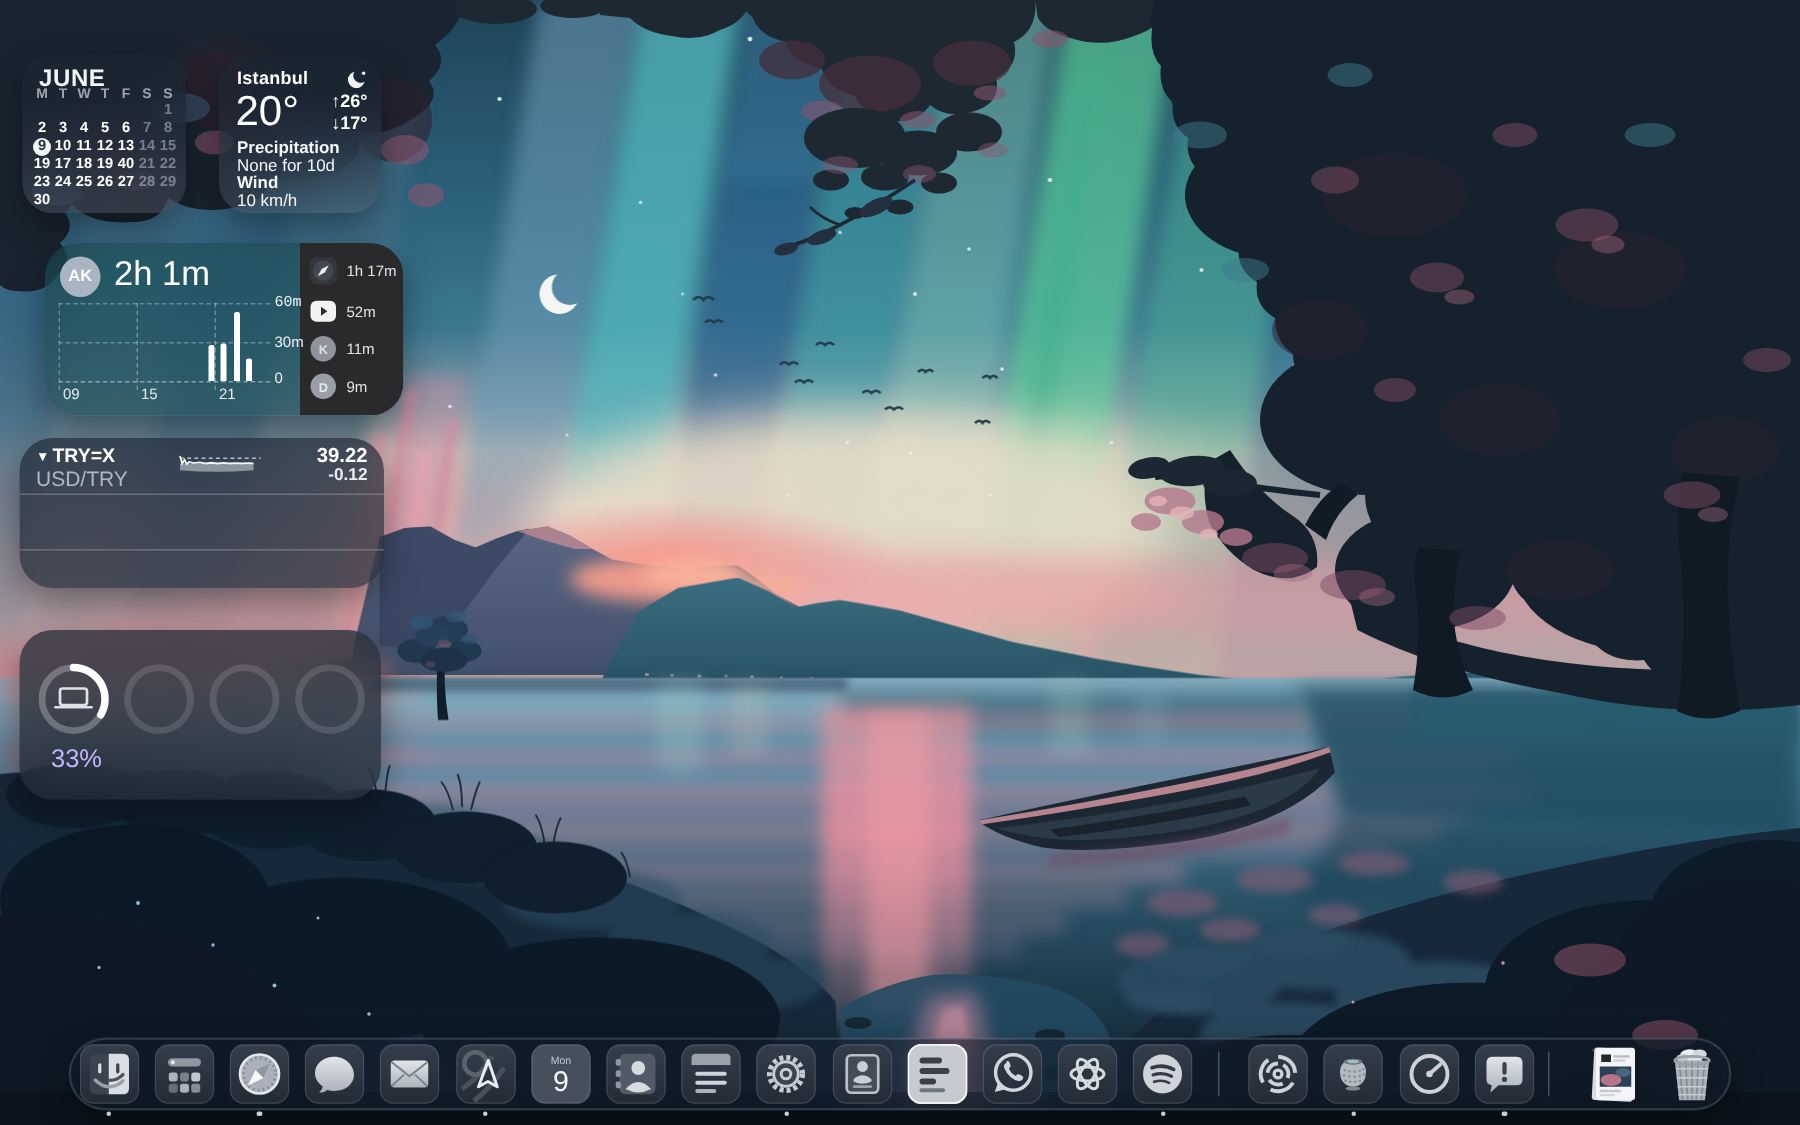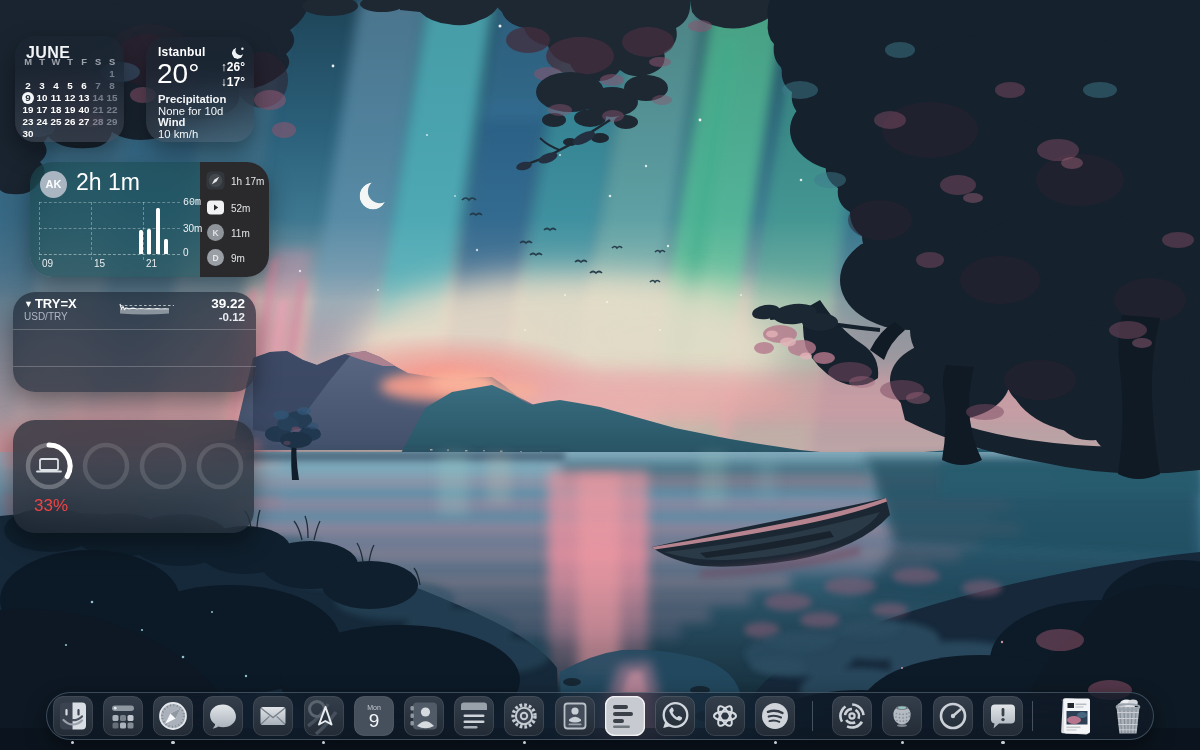--- a/index.html
+++ b/index.html
@@ -46,29 +46,29 @@
   #w-st .xlab{position:absolute;top:96px;font-size:10px;color:#e8ecef;}
   #w-st .strow{position:absolute;left:176px;width:63px;height:14px;font-size:10px;color:#e2e5e8;}
   #w-st .strow .lbl{position:absolute;left:25px;top:1.5px;font-size:10px;}
   #w-st .sic{position:absolute;left:0;top:-3px;width:19px;height:19px;}
   
   #w-sk{left:13px;top:292px;width:243px;height:100px;border-radius:22px;color:#fff;
     background:rgba(14,26,40,0.62);backdrop-filter:blur(22px) saturate(1.1);}
   .skrow{position:absolute;left:0;width:243px;height:37px;}
   .skrow .tick{position:absolute;left:11px;top:4px;font-size:13px;font-weight:bold;}
   .skrow .tick .arr{font-size:9px;vertical-align:1px;margin-right:2px;}
-  .skrow .sub{position:absolute;left:11px;top:19px;font-size:10px;color:#aeb9c4;}
+  .skrow .sub{position:absolute;left:11px;top:19px;font-size:14px;color:#aeb9c4;}
   .skrow .price{position:absolute;right:11px;top:4px;font-size:13.5px;font-weight:bold;text-align:right;}
   .skrow .chg{position:absolute;right:11px;top:19px;font-size:11.5px;font-weight:bold;color:#e8ecf0;text-align:right;}
   .skrow .spark{position:absolute;left:105px;top:7px;}
   .skdiv{position:absolute;left:0;width:243px;height:0;border-top:1px solid rgba(255,255,255,0.22);}
   
   #w-bat{left:13px;top:420px;width:241px;height:113px;border-radius:22px;
     background:rgba(30,40,50,0.72);backdrop-filter:blur(22px) saturate(1.1);}
-  #w-bat .pct{position:absolute;left:21px;top:76px;font-size:17px;color:#ef4444;}
+  #w-bat .pct{position:absolute;left:21px;top:76px;font-size:17px;color:#c4b5fd;}
   
   #dock{position:absolute;left:46px;top:692px;width:1108px;height:48px;border-radius:25px;
     background:rgba(18,28,40,0.55);backdrop-filter:blur(24px) saturate(1.2);
     border:1px solid rgba(160,180,200,0.32);box-sizing:border-box;
     box-shadow:0 8px 22px rgba(0,0,0,0.45);}
   .dk{position:absolute;top:696px;width:40px;height:40px;}
   .dk svg{position:absolute;left:0;top:0;}
   .ddot{position:absolute;top:741px;width:3.4px;height:3.4px;border-radius:50%;background:rgba(235,242,248,0.85);}
   .dsep{position:absolute;top:701px;width:1px;height:30px;background:rgba(210,225,240,0.28);}
 </style>

